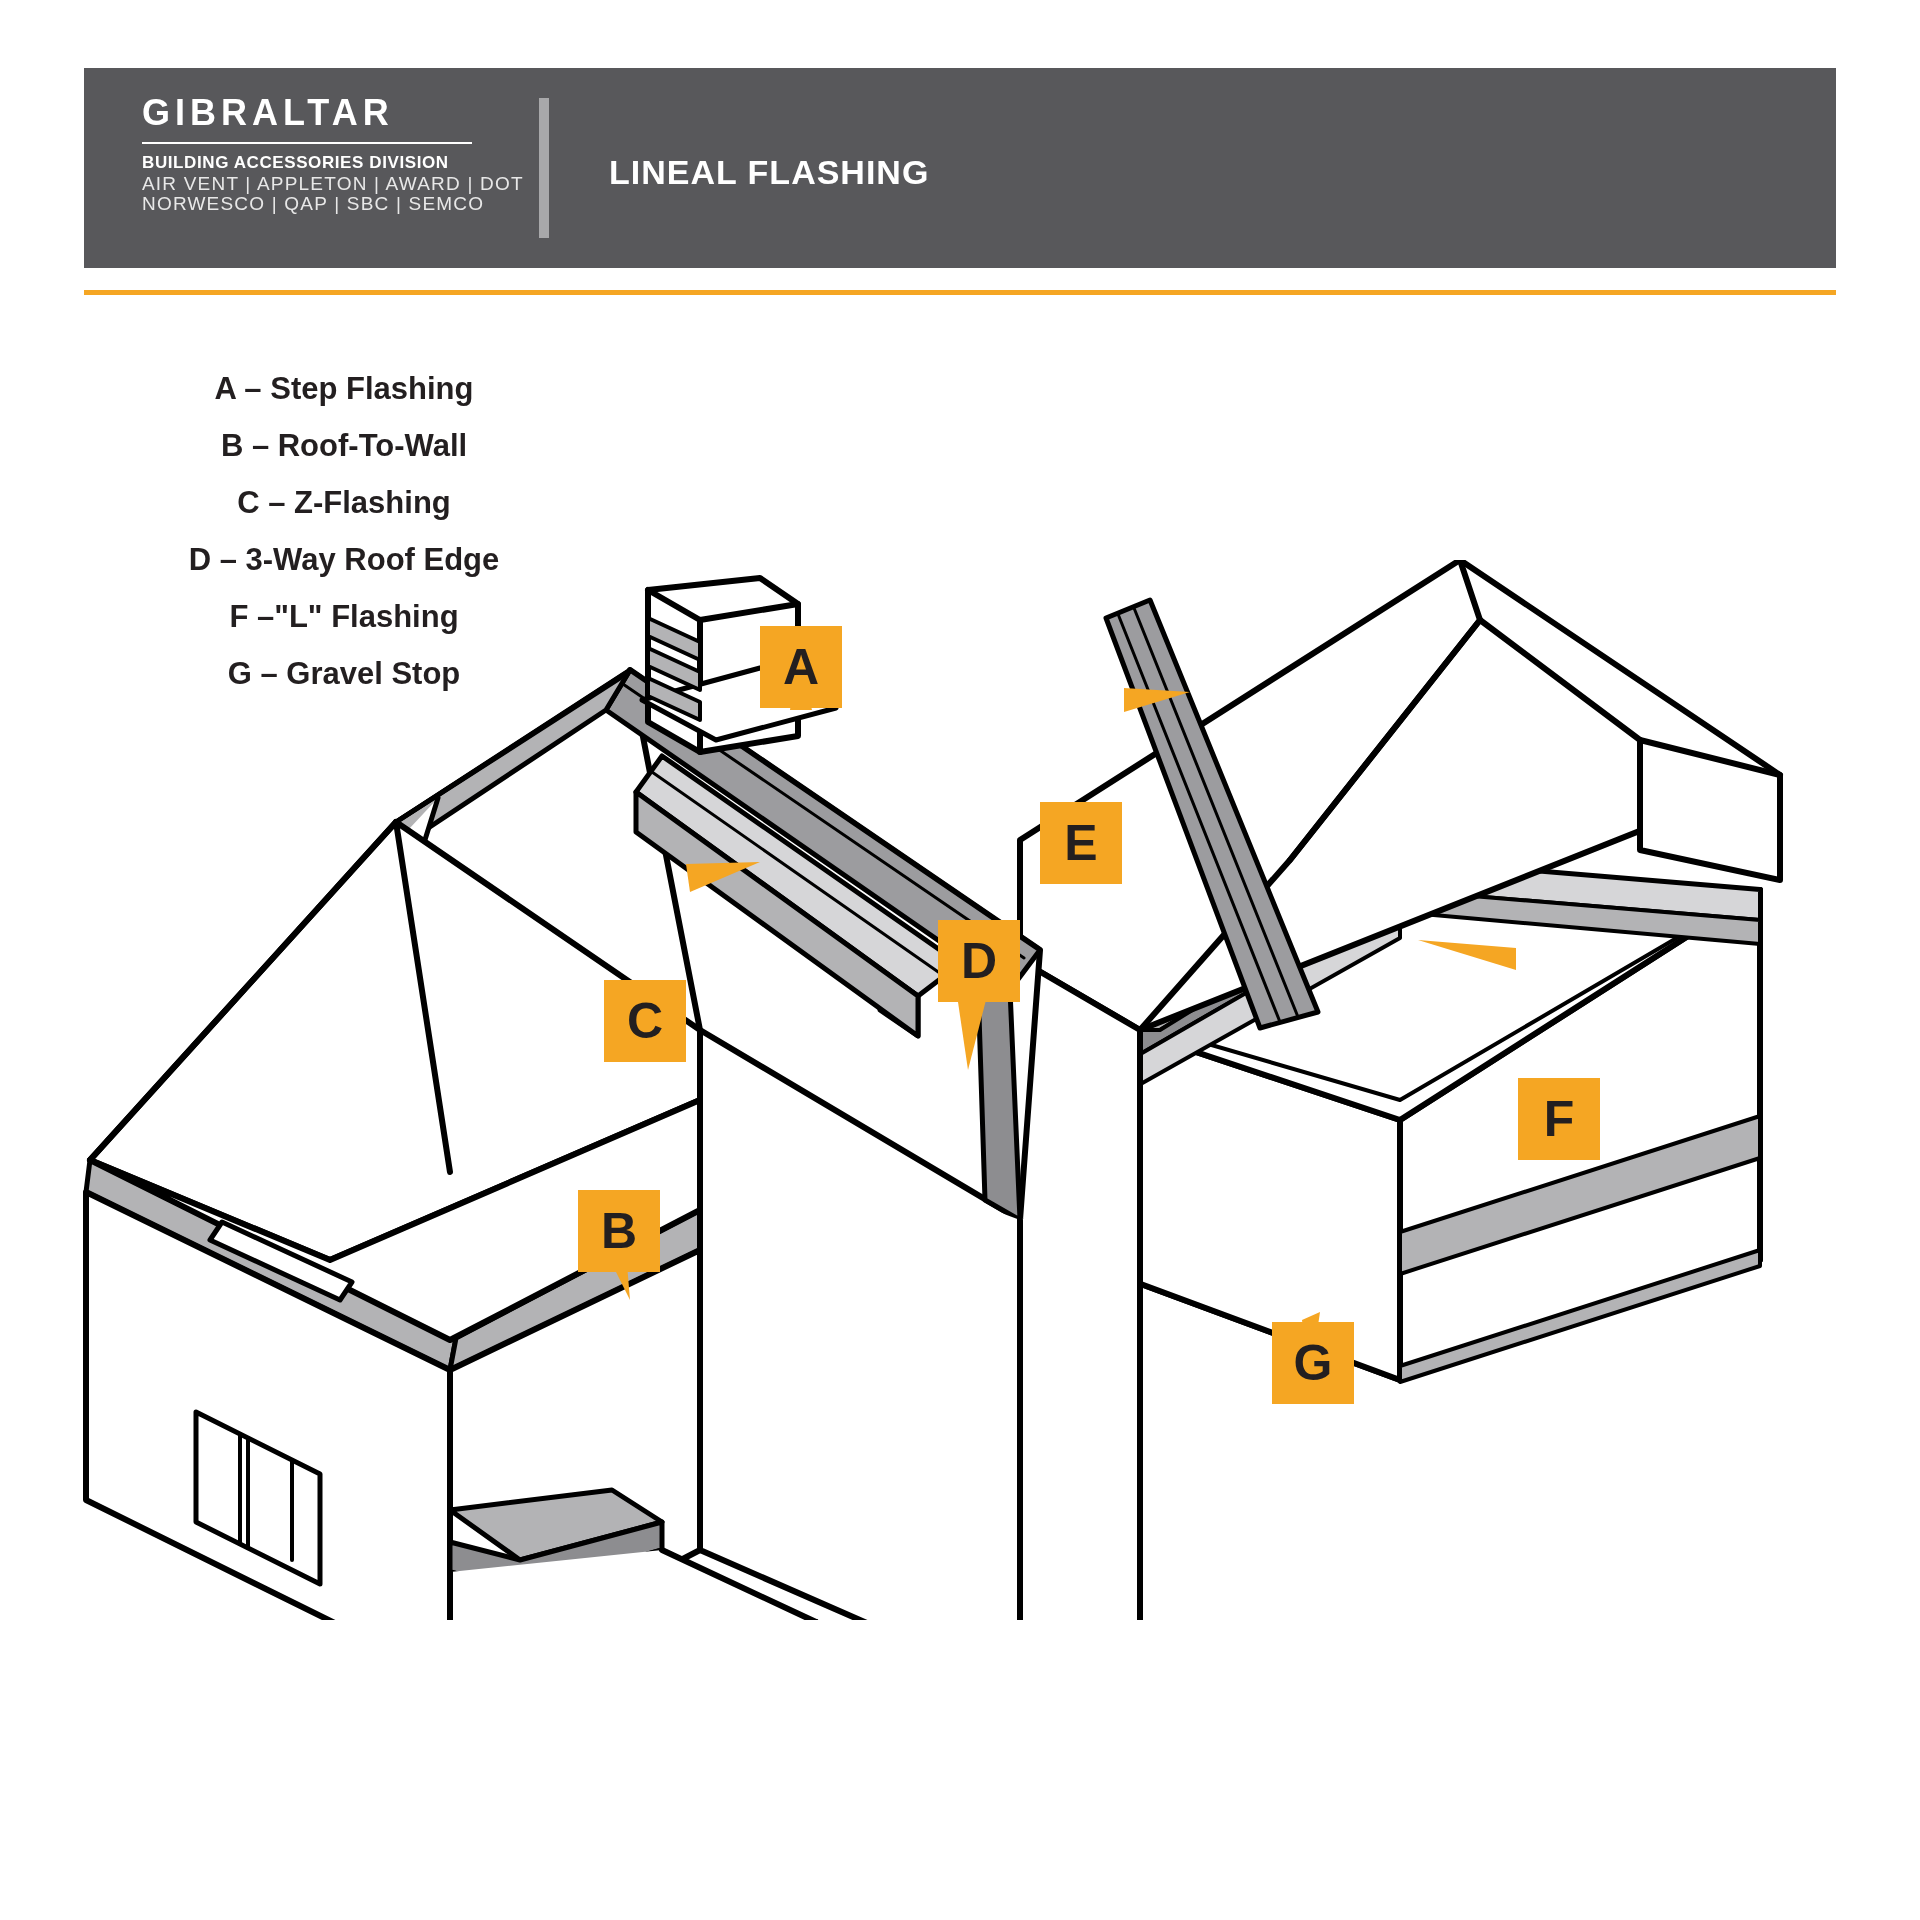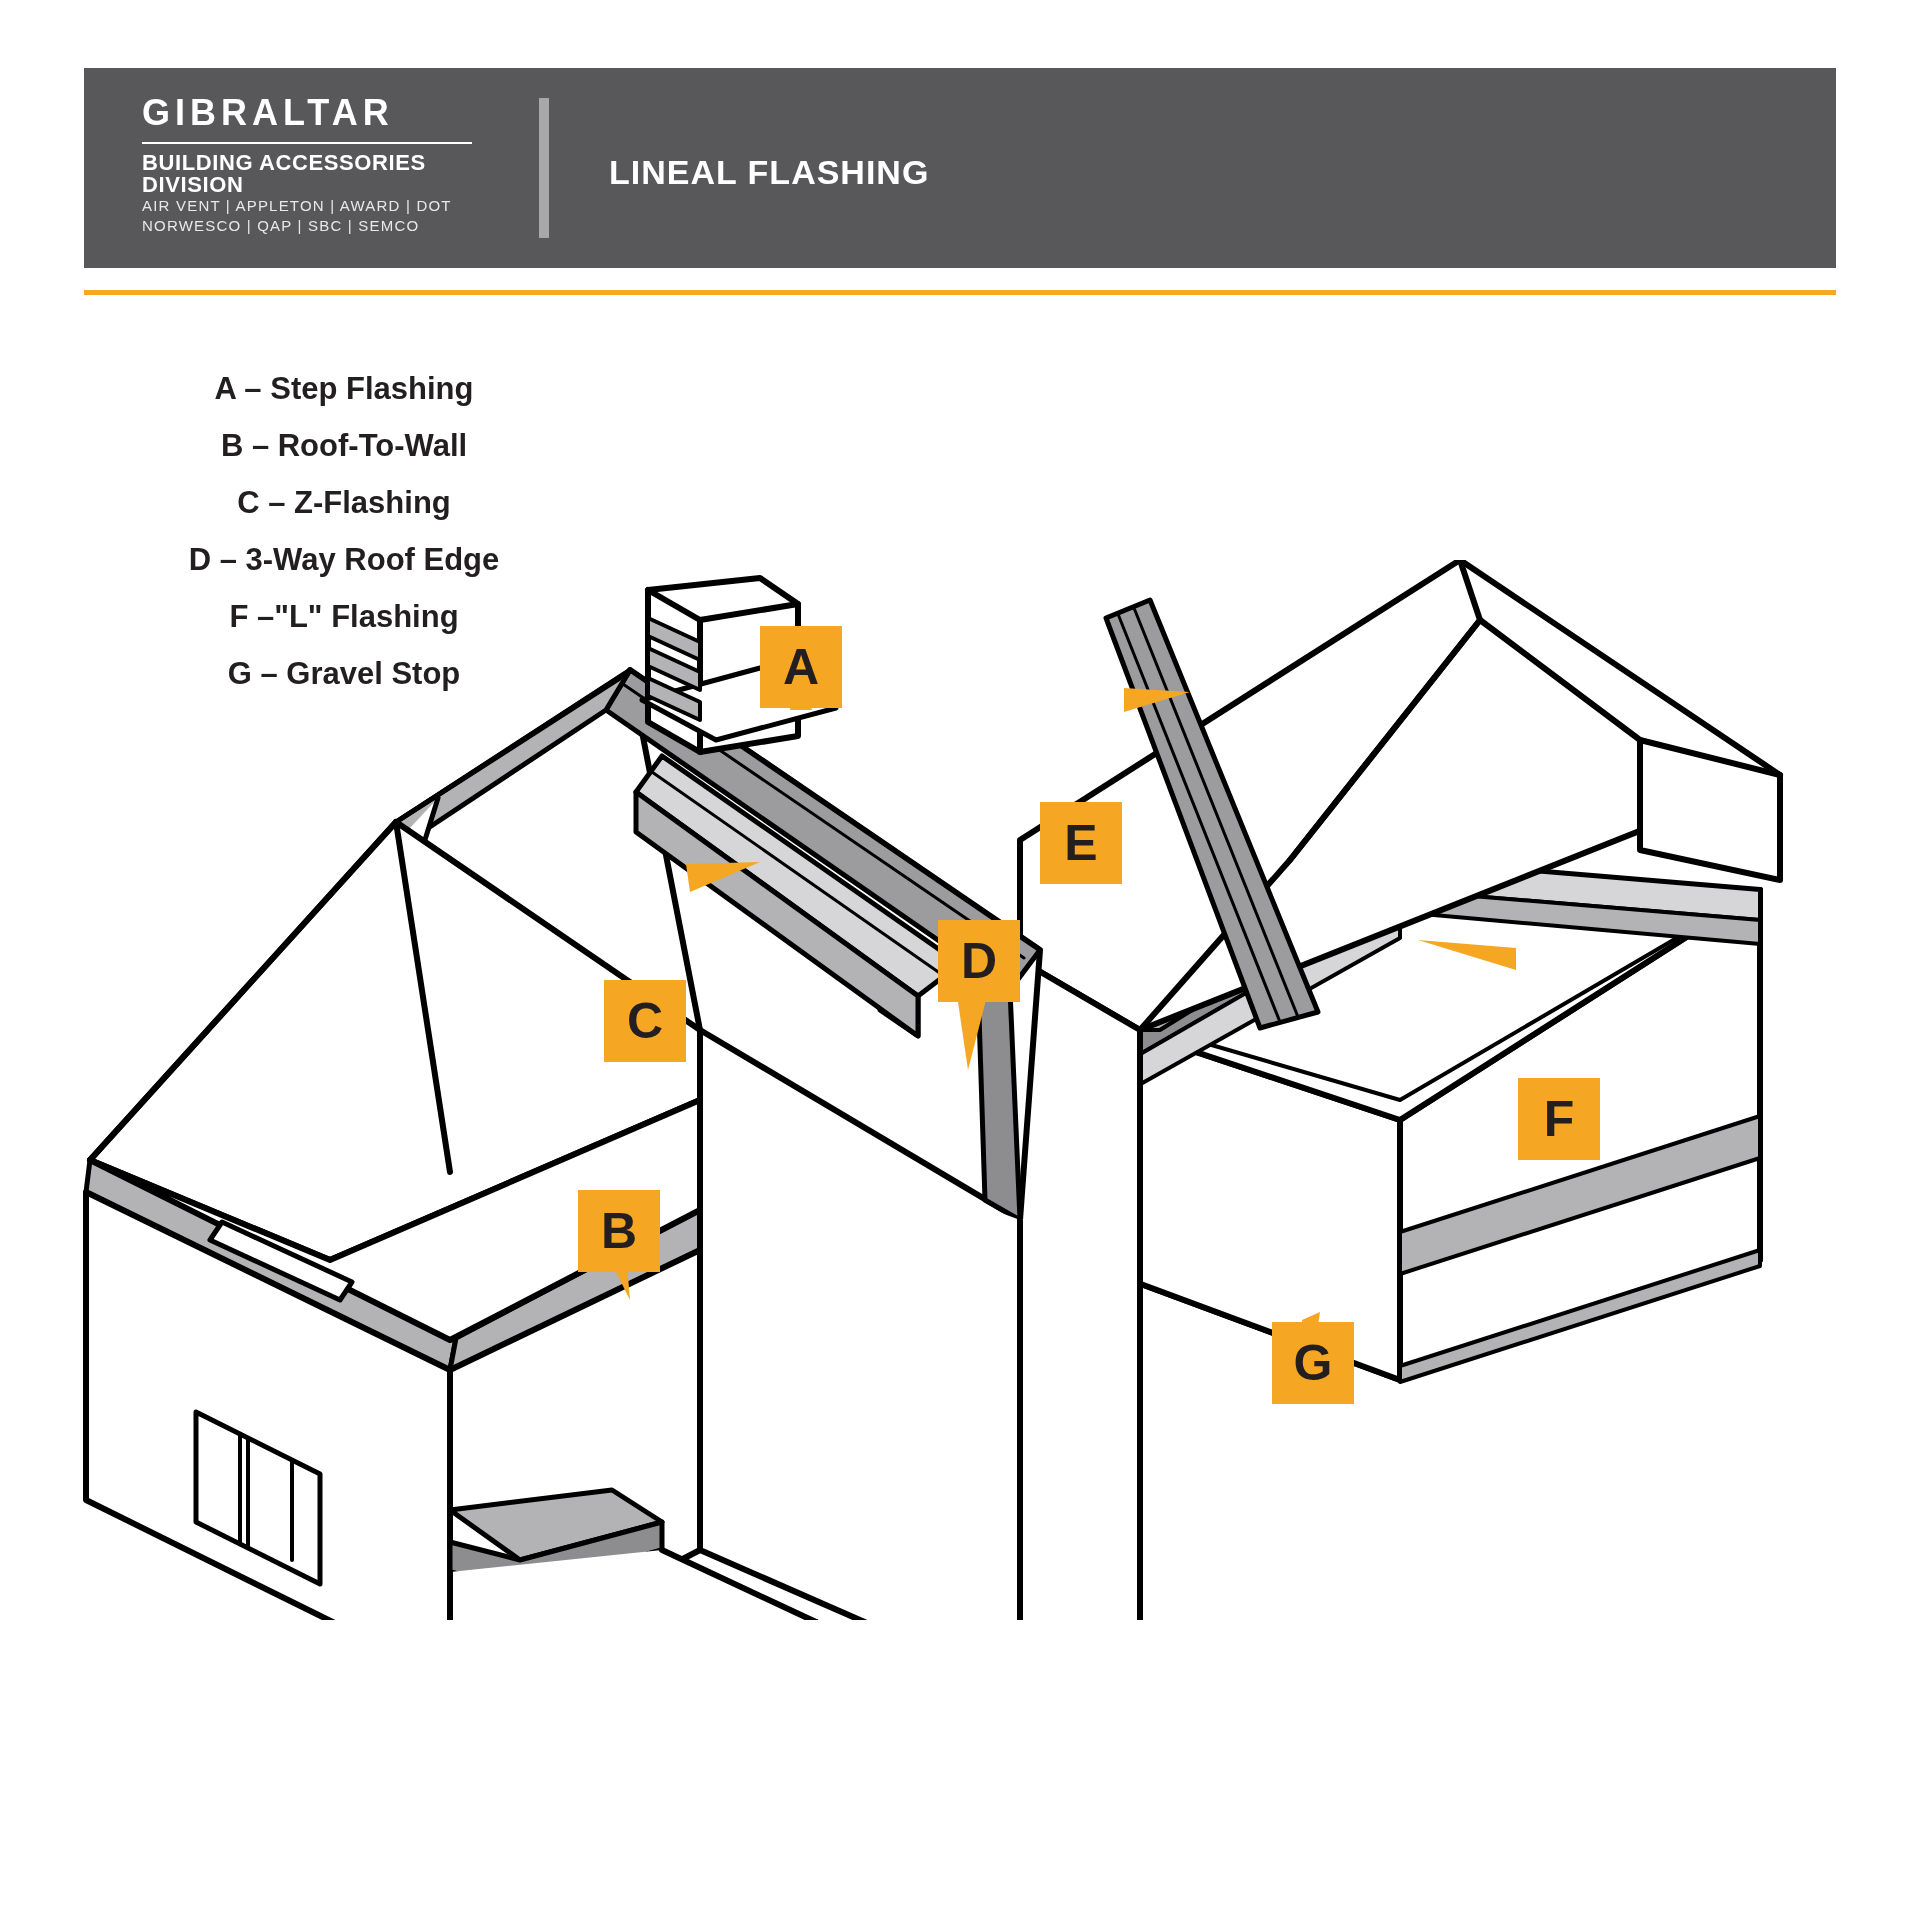--- a/index.html
+++ b/index.html
@@ -39,28 +39,28 @@
     line-height: 46px;
     color: #ffffff;
   }
   #brand-rule {
     width: 330px;
     height: 2px;
     background: #ffffff;
     margin: 6px 0 8px 0;
   }
   #brand-division {
-    font-size: 22px;
+    font-size: 17px;
     font-weight: bold;
     letter-spacing: 0.6px;
     color: #ffffff;
     line-height: 22px;
   }
   .brand-sub {
-    font-size: 15px;
+    font-size: 19px;
     letter-spacing: 1.2px;
     color: #e8e8e8;
     line-height: 20px;
     white-space: nowrap;
   }
   #header-divider {
     width: 10px;
     background: #a8a8aa;
     margin: 30px 0 30px 55px;
   }

